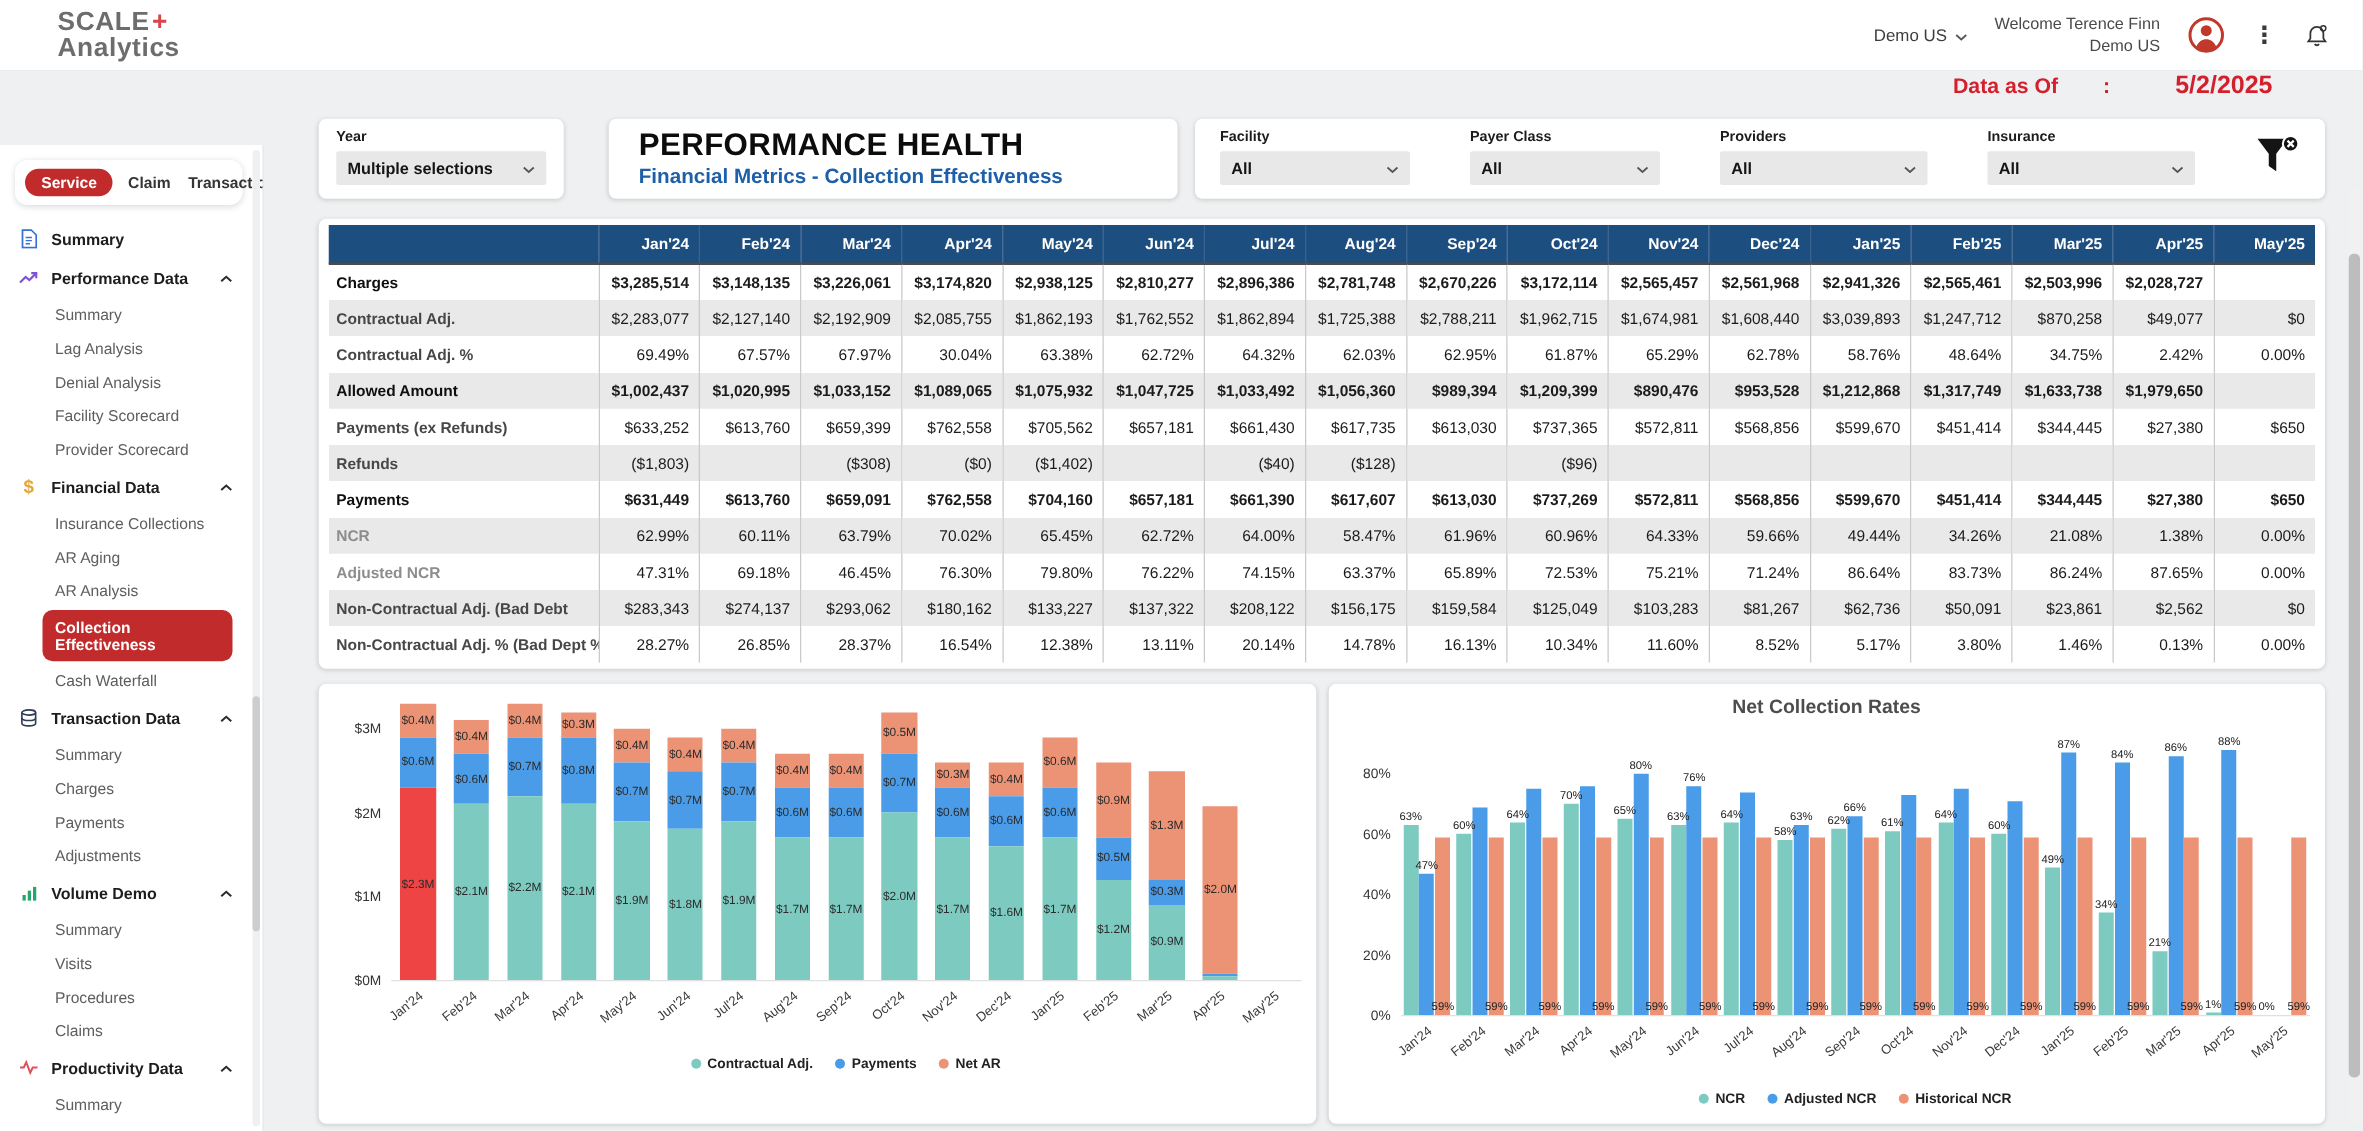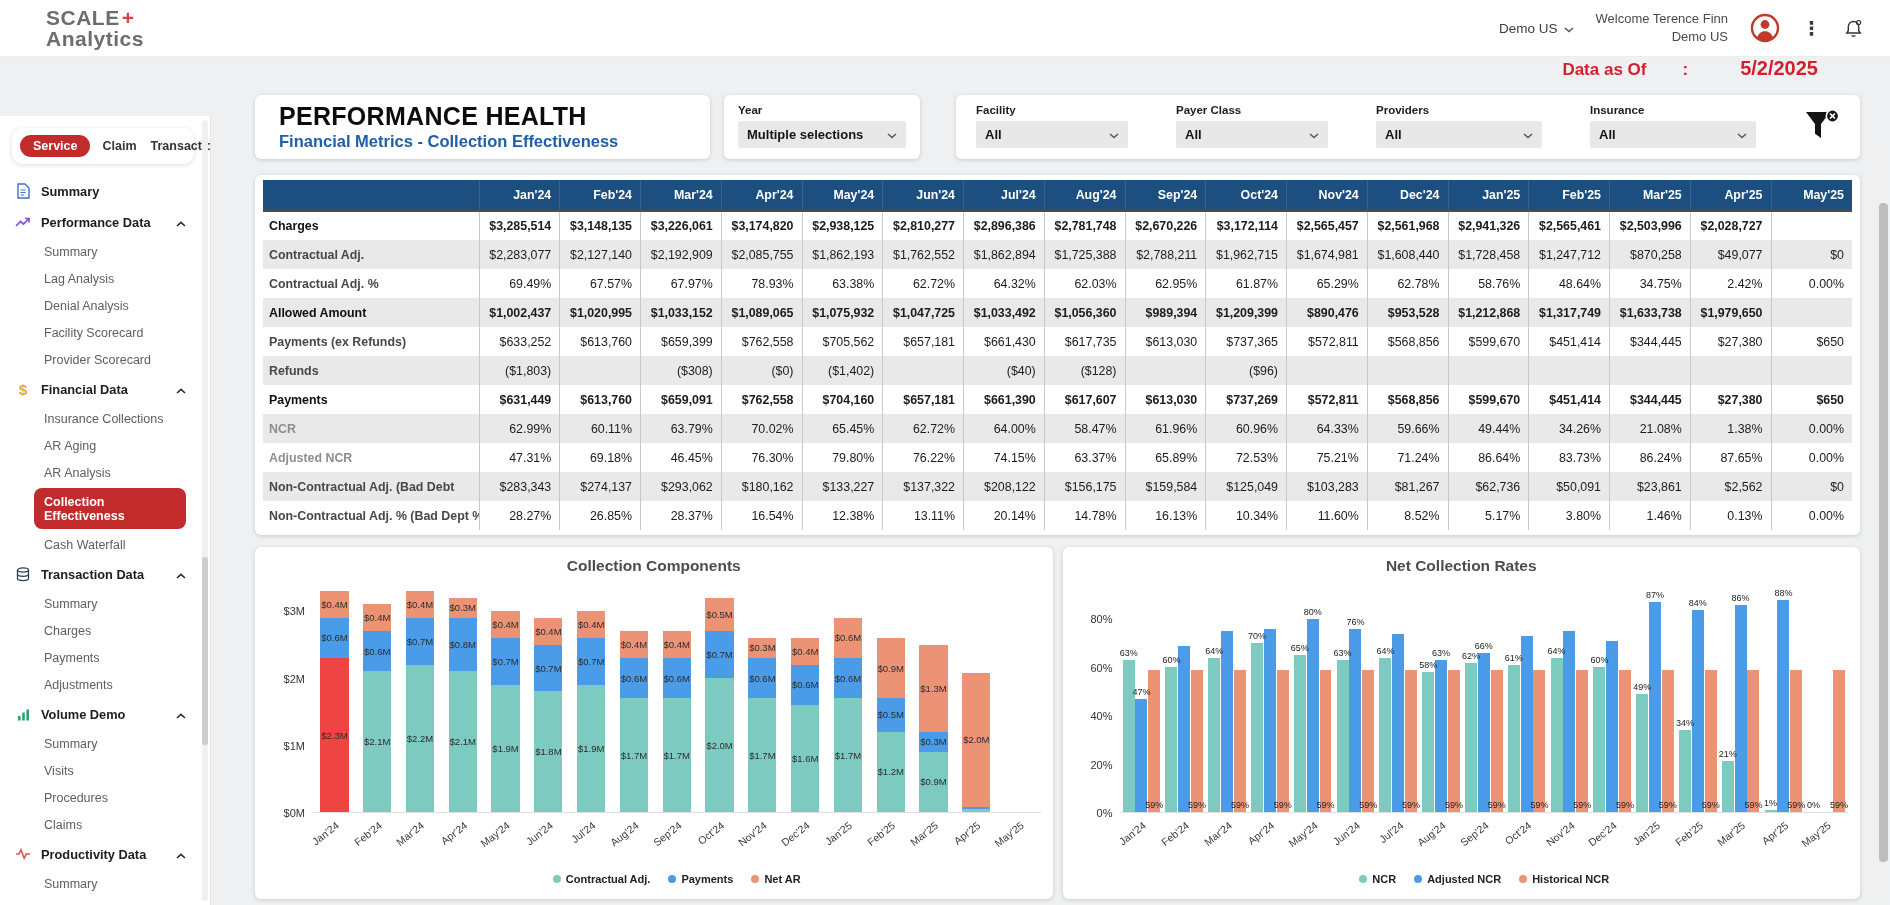--- a/index.html
+++ b/index.html
@@ -241,35 +241,35 @@
     </aside>
 
     <main class="main">
       <div class="data-as-of">
         <span class="lab">Data as Of</span>
         <span class="col">:</span>
         <span class="val">5/2/2025</span>
       </div>
 
       <div class="top-row">
-        <div class="card title-card">
-          <div class="pg-title">PERFORMANCE HEALTH</div>
-          <div class="pg-sub">Financial Metrics - Collection Effectiveness</div>
-        </div>
         <div class="card year-card" id="year-card">
             <div class="fgroup ">
               <div class="flabel">Year</div>
               <div class="select">
                 <span>Multiple selections</span>
                 <span><svg width="10" height="6" viewBox="0 0 10 6">
                     <path d="M1 1l4 3.6L9 1" fill="none" stroke="#555" stroke-width="1.4"></path>
                   </svg></span>
               </div>
             </div>
           </div>
+        <div class="card title-card">
+          <div class="pg-title">PERFORMANCE HEALTH</div>
+          <div class="pg-sub">Financial Metrics - Collection Effectiveness</div>
+        </div>
         <div class="card filters-card" id="filters-card">
             <div class="fgroup fw150">
               <div class="flabel">Facility</div>
               <div class="select">
                 <span>All</span>
                 <span><svg width="10" height="6" viewBox="0 0 10 6">
                     <path d="M1 1l4 3.6L9 1" fill="none" stroke="#555" stroke-width="1.4"></path>
                   </svg></span>
               </div>
             </div>
@@ -360,32 +360,32 @@
                 <td>$2,192,909</td>
                 <td>$2,085,755</td>
                 <td>$1,862,193</td>
                 <td>$1,762,552</td>
                 <td>$1,862,894</td>
                 <td>$1,725,388</td>
                 <td>$2,788,211</td>
                 <td>$1,962,715</td>
                 <td>$1,674,981</td>
                 <td>$1,608,440</td>
-                <td>$1,728,458</td>
+                <td>$3,039,893</td>
                 <td>$1,247,712</td>
                 <td>$870,258</td>
                 <td>$49,077</td>
                 <td>$0</td>
               </tr>
               <tr class="normal">
                 <td class="lab">Contractual Adj. %</td>
                 <td>69.49%</td>
                 <td>67.57%</td>
                 <td>67.97%</td>
-                <td>78.93%</td>
+                <td>30.04%</td>
                 <td>63.38%</td>
                 <td>62.72%</td>
                 <td>64.32%</td>
                 <td>62.03%</td>
                 <td>62.95%</td>
                 <td>61.87%</td>
                 <td>65.29%</td>
                 <td>62.78%</td>
                 <td>58.76%</td>
                 <td>48.64%</td>
@@ -552,21 +552,20 @@
                 <td>1.46%</td>
                 <td>0.13%</td>
                 <td>0.00%</td>
               </tr>
             </tbody>
           </table>
       </div>
 
       <div class="charts-row">
         <div class="card chart-card" id="chart0">
-            <div class="chart-title">Collection Components</div>
             <div class="chart-flex">
               <div class="yaxis">
                 <div class="tick" style="bottom: 0%;">$0M</div>
                 <div class="tick" style="bottom: 29.2398%;">$1M</div>
                 <div class="tick" style="bottom: 58.4795%;">$2M</div>
                 <div class="tick" style="bottom: 87.7193%;">$3M</div>
               </div>
               <div class="plot-col">
                 <div class="plot">
                   <div class="slot">

